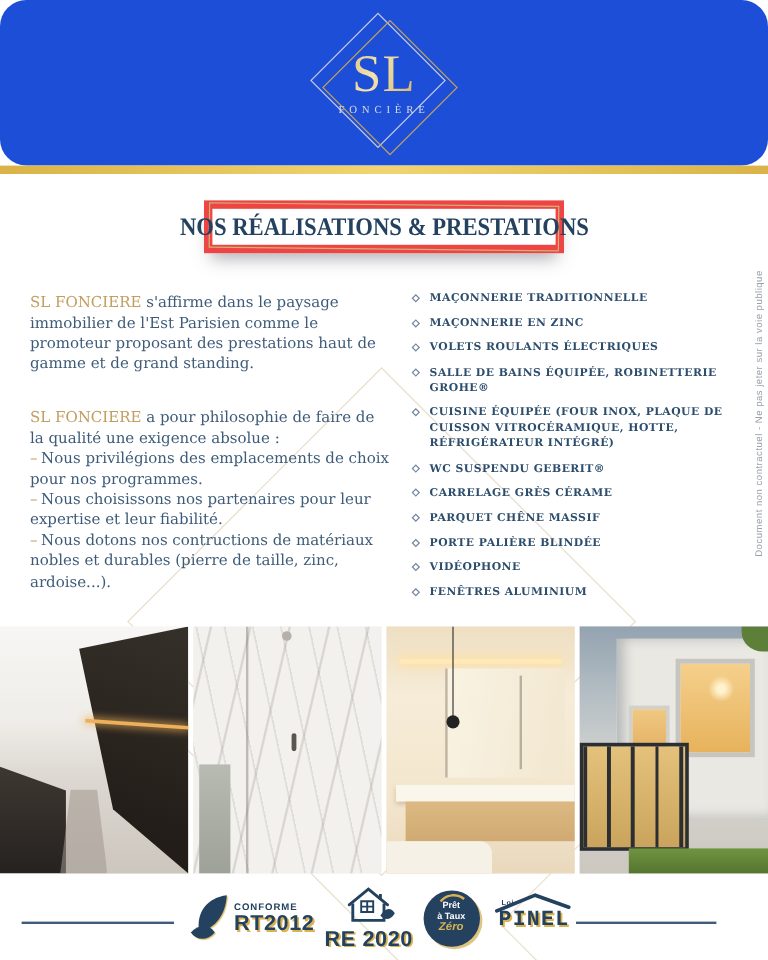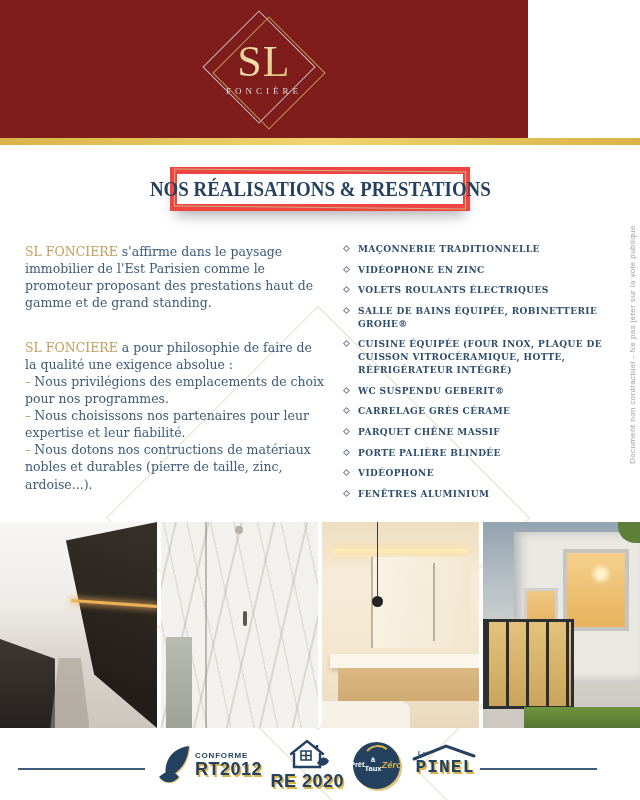--- a/index.html
+++ b/index.html
@@ -6,21 +6,21 @@
   body { background:#888; font-family:"DejaVu Serif", serif; }
   .page { position:relative; width:640px; height:800px; background:#fff; overflow:hidden; margin:0 auto; }
 
   
   .wm { position:absolute; border:1.5px solid rgba(214,196,158,.55); transform:rotate(45deg); z-index:0; }
   .wm1 { width:300px; height:300px; left:168px; top:368px; }
   .wm2 { width:300px; height:300px; left:-30px; top:650px; }
   .wm3 { width:260px; height:260px; left:470px; top:640px; }
 
   
-  .header { position:absolute; left:0; top:0; width:528px; height:138px; background:#7f1d1d; z-index:2; }
+  .header { position:absolute; left:0; top:0; width:640px; height:138px; background:#1d4ed8; z-index:2;border-radius:22px; }
   .gold-bar { position:absolute; left:0; top:138px; width:640px; height:7px;
               background:linear-gradient(90deg,#d9b348,#f1d470 50%,#d9b348); z-index:2; }
   .logo { position:absolute; left:50%; top:70px; transform:translate(-50%,-50%); width:160px; height:130px; }
   .logo .diamond { position:absolute; left:50%; top:50%; width:80px; height:80px; border:1.5px solid; }
   .logo .d-silver { transform:translate(-50%,-50%) translate(-5px,-3px) rotate(45deg); border-color:rgba(222,222,228,.85); }
   .logo .d-gold   { transform:translate(-50%,-50%) translate(5px,3px) rotate(45deg); border-color:rgba(203,164,84,.95); }
   .logo-text { position:absolute; left:0; top:50%; width:100%; transform:translateY(-54%); text-align:center; }
   .logo-initials { font-family:"Liberation Serif", serif; font-size:44px; line-height:1; letter-spacing:1px;
                    background:linear-gradient(115deg,#b98a38,#f3e3ae 45%,#c99f4c 80%);
                    -webkit-background-clip:text; background-clip:text; color:transparent; }
@@ -116,21 +116,21 @@
 
   .badge-rt2012 { display:flex; align-items:center; }
   .rt-text { margin-left:3px; line-height:1; }
   .rt-top { font-size:8px; font-weight:bold; letter-spacing:.8px; }
   .rt-main { font-size:18px; font-weight:800; letter-spacing:.5px; text-shadow:1.5px 1.5px 0 #dcb44e; }
 
   .badge-re2020 { text-align:center; }
   .re-main { font-size:18px; font-weight:800; letter-spacing:.5px; text-shadow:1.5px 1.5px 0 #dcb44e; margin-top:-3px; }
 
   .badge-ptz { width:47px; height:47px; border-radius:50%; background:#24425f;
-               box-shadow:2px 2px 0 rgba(214,178,84,.75); display:flex; flex-direction:row;
+               box-shadow:2px 2px 0 rgba(214,178,84,.75); display:flex; flex-direction:column;
                align-items:center; justify-content:center; text-align:center; }
   .badge-ptz::before { content:""; position:absolute; left:10px; top:3px; width:26px; height:26px;
                        border:2px solid transparent; border-top-color:#d6b254; border-radius:50%;
                        transform:rotate(-6deg); }
   .ptz-l1,.ptz-l2 { font-size:7.5px; font-weight:bold; color:#fff; line-height:1.15; }
   .ptz-l3 { font-size:9.5px; font-weight:bold; font-style:italic; color:#d6b254; line-height:1.1; }
 
   .badge-pinel { width:74px; height:44px; }
   .pinel-roof { position:absolute; left:4px; top:0; }
   .pinel-loi { position:absolute; left:10px; top:7px; font-size:6px; font-weight:bold; letter-spacing:.5px; }
@@ -174,21 +174,21 @@
           <li><span class="dash">–</span><span>Nous choisissons nos partenaires pour leur expertise et leur fiabilité.</span></li>
 
           <li><span class="dash">–</span><span>Nous dotons nos contructions de matériaux nobles et durables (pierre de taille, zinc, ardoise...).</span></li>
         </ul>
     </div>
     <div class="col-right">
       <ul class="prestation-list">
 
           <li><span class="diamond-bullet"></span><span>MAÇONNERIE TRADITIONNELLE</span></li>
 
-          <li><span class="diamond-bullet"></span><span>VIDÉOPHONE EN ZINC</span></li>
+          <li><span class="diamond-bullet"></span><span>MAÇONNERIE EN ZINC</span></li>
 
           <li><span class="diamond-bullet"></span><span>VOLETS ROULANTS ÉLECTRIQUES</span></li>
 
           <li><span class="diamond-bullet"></span><span>SALLE DE BAINS ÉQUIPÉE, ROBINETTERIE GROHE®</span></li>
 
 
           <li><span class="diamond-bullet"></span><span>CUISINE ÉQUIPÉE (FOUR INOX, PLAQUE DE CUISSON VITROCÉRAMIQUE, HOTTE, RÉFRIGÉRATEUR INTÉGRÉ)</span></li>
 
           <li><span class="diamond-bullet"></span><span>WC SUSPENDU GEBERIT®</span></li>
 

